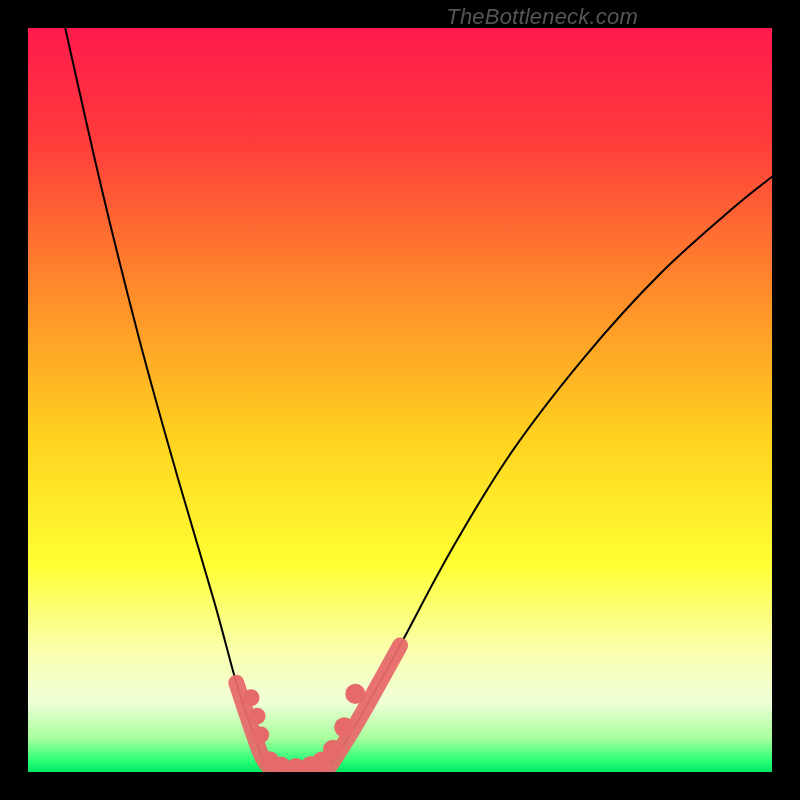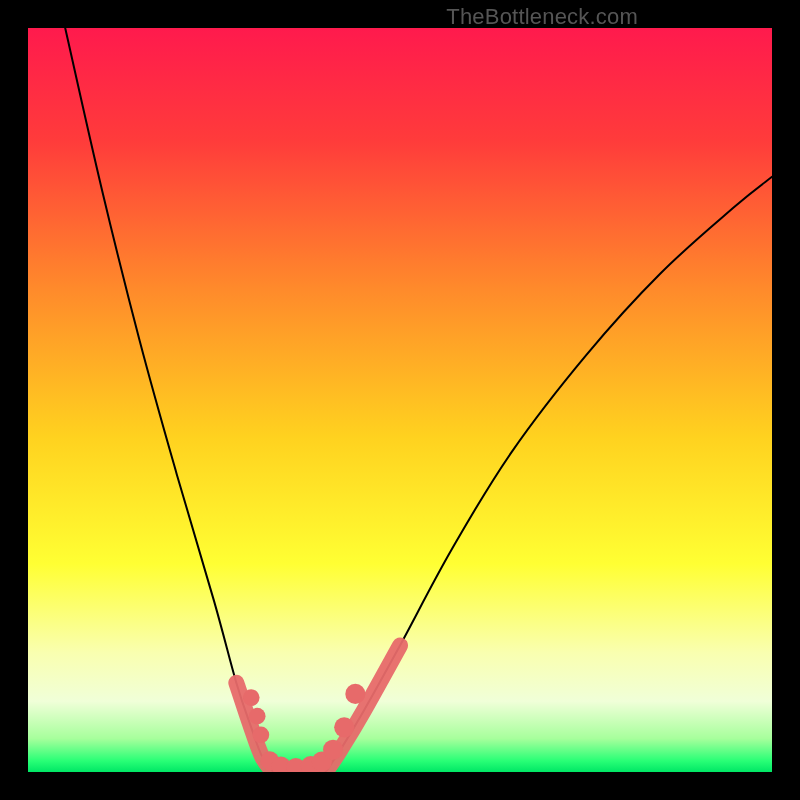--- a/index.html
+++ b/index.html
@@ -9,20 +9,21 @@
     height: 800px;
     overflow: hidden;
     background: #000;
     font-family: Arial, Helvetica, sans-serif;
   }
   .frame {
     position: absolute;
     left: 0; top: 0;
     width: 648px; height: 800px;
     background: #000;
+    font-style: italic;
   }
   .plot {
     position: absolute;
     left: 28px;
     top: 28px;
     width: 744px;
     height: 744px;
     overflow: hidden;
   }
   .plot svg {

